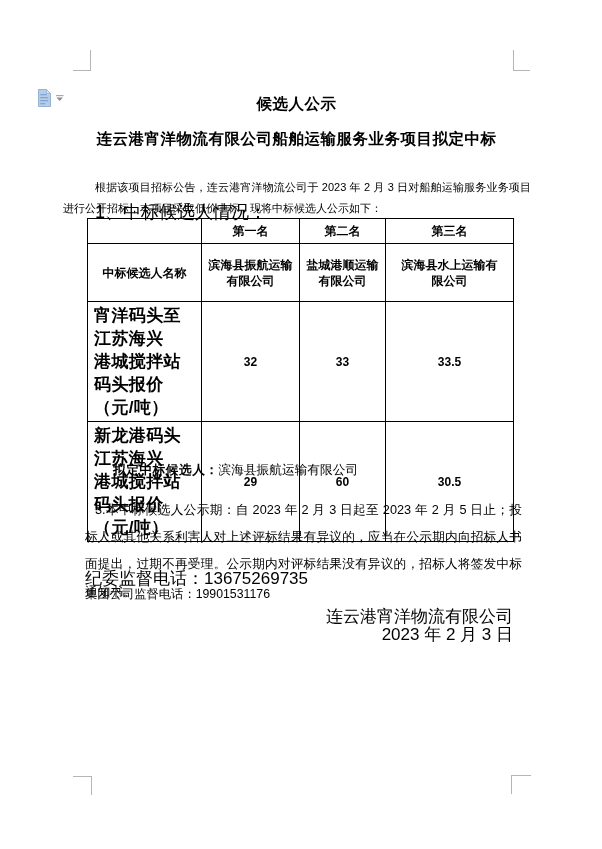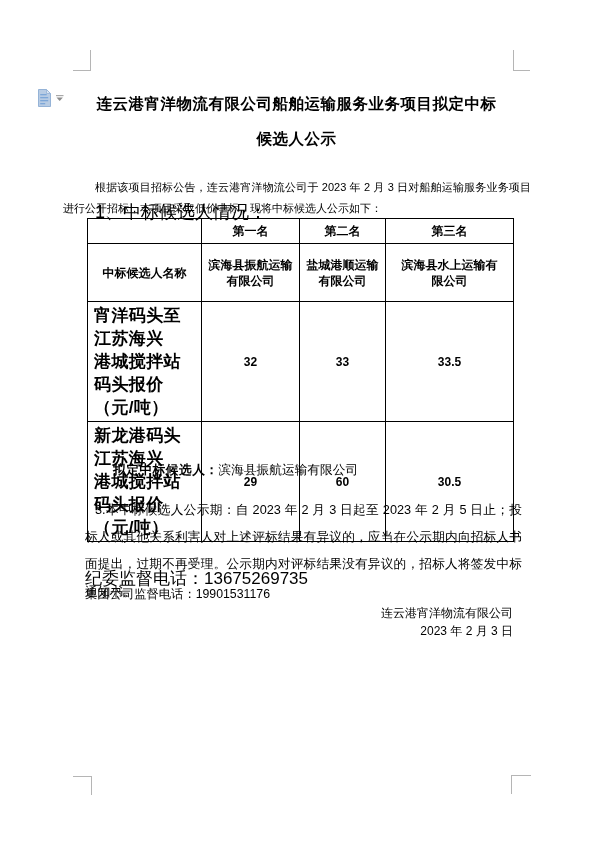--- a/index.html
+++ b/index.html
@@ -61,21 +61,21 @@
   .proposed .b{font-weight:bold;letter-spacing:0.5px;}
   
   .sec3{
     position:absolute;left:85px;top:497px;width:437px;
     font-size:12.7px;line-height:27.2px;text-align:justify;text-indent:10px;
   }
   
   .contact1{position:absolute;left:85px;top:567px;font-size:17px;}
   .contact2{position:absolute;left:85px;top:586px;font-size:12.3px;}
   
-  .sig{position:absolute;left:63px;width:450px;text-align:right;font-size:12px;}
+  .sig{position:absolute;left:63px;width:450px;text-align:right;font-size:17px;}
   .sig-company{top:605px;}
   .sig-date{top:623px;padding-right:8px;}
 </style>
 </head>
 <body>
 
 <div class="page">
 
   <div class="crop crop-tl"></div>
   <div class="crop crop-tr"></div>
@@ -91,22 +91,22 @@
       <rect x="3.2" y="13" width="8" height="1.3" fill="#7da7d8"></rect>
       <rect x="3.2" y="16" width="5" height="1.3" fill="#7da7d8"></rect>
       <g>
         <rect x="19" y="8" width="7.5" height="1.2" fill="#a8a8a8"></rect>
         <path d="M19.5,10.5 l3.2,3.6 3.2,-3.6 z" fill="#8c8c8c"></path>
       </g>
     </svg>
   </div>
 
   <div class="title">
+    <div>候选人公示</div>
     <div>连云港宵洋物流有限公司船舶运输服务业务项目拟定中标</div>
-    <div>候选人公示</div>
   </div>
 
   <div class="intro">根据该项目招标公告，连云港宵洋物流公司于 2023 年 2 月 3 日对船舶运输服务业务项目进行公开招标，本项目采取低价中标，现将中标候选人公示如下：</div>
 
   <div class="sec1">1、中标候选人情况：</div>
 
   <table class="bid-table">
     <tbody>
         <tr class="r-head">
       <th class="c0"></th>

